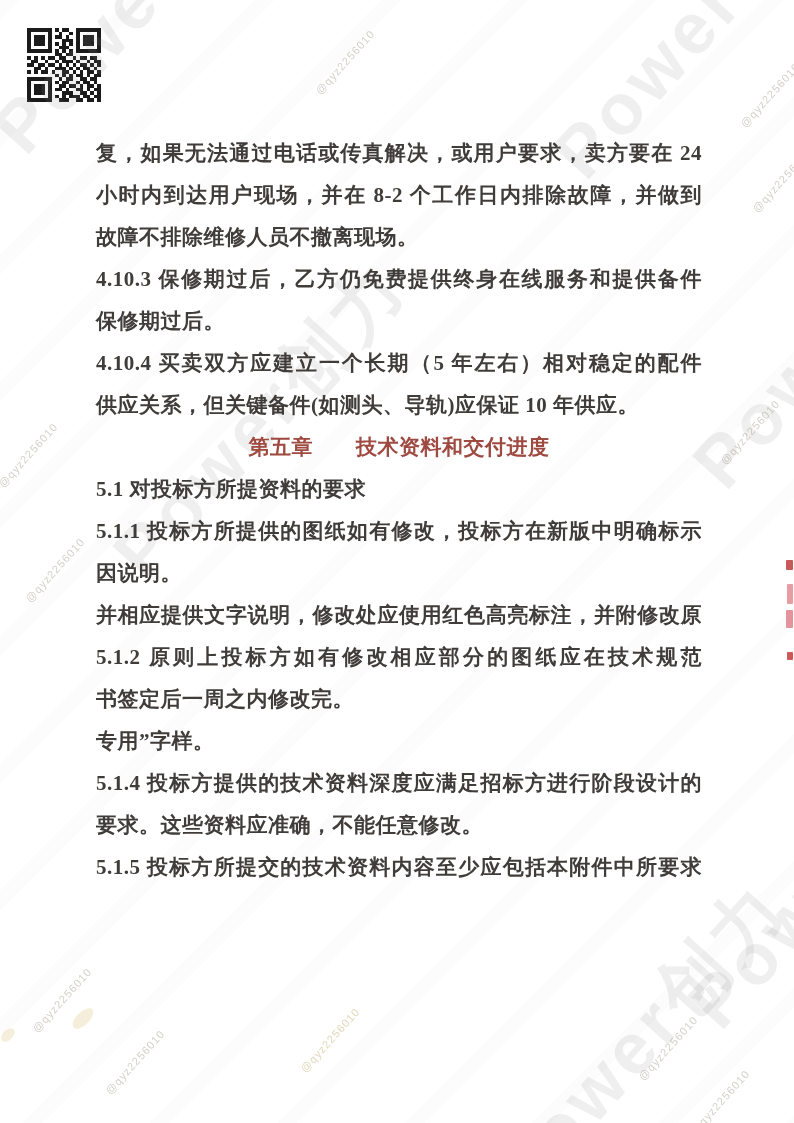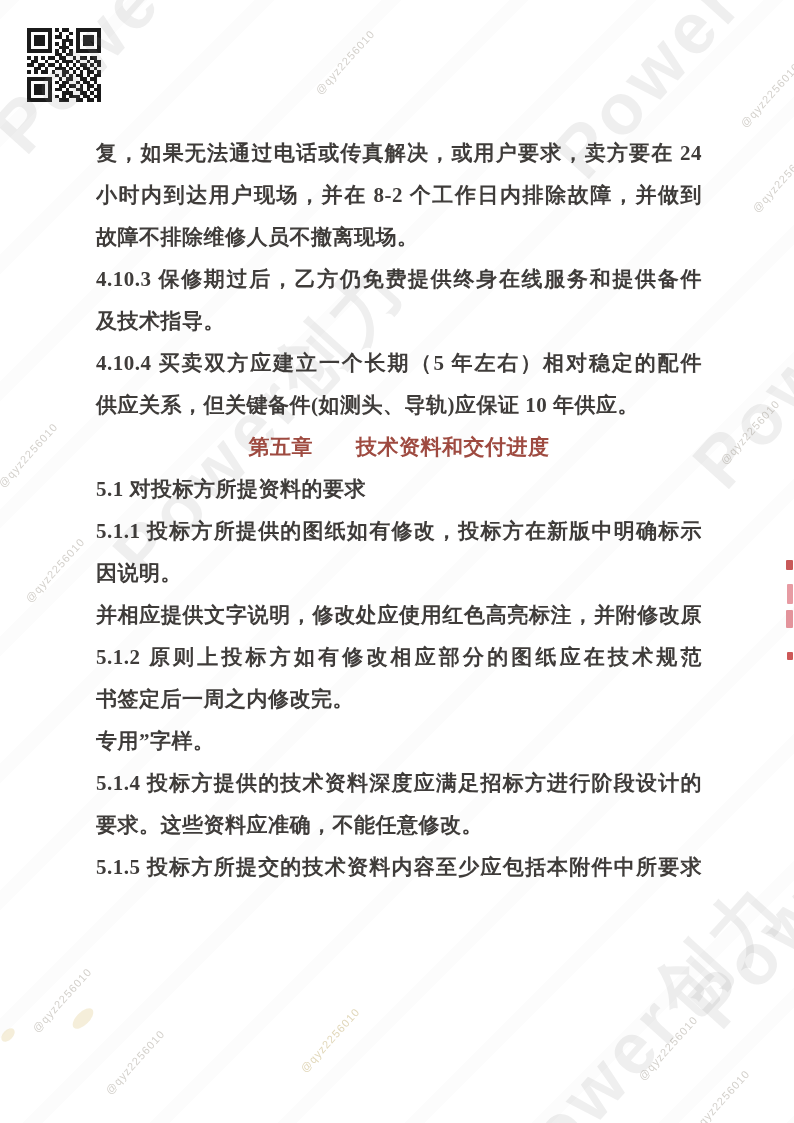--- a/index.html
+++ b/index.html
@@ -528,21 +528,21 @@
     <div class="wm wm-small ws9">@qyz2256010</div>
     <div class="wm wm-small ws10">@qyz2256010</div>
     <div class="wm wm-small ws11">@qyz2256010</div>
   </div>
 
   <div class="content" id="content">
       <div class="line justify">复，如果无法通过电话或传真解决，或用户要求，卖方要在 24</div>
       <div class="line justify">小时内到达用户现场，并在 8-2 个工作日内排除故障，并做到</div>
       <div class="line left">故障不排除维修人员不撤离现场。</div>
       <div class="line justify">4.10.3 保修期过后，乙方仍免费提供终身在线服务和提供备件</div>
-      <div class="line left">及技术指导。</div>
+      <div class="line left">保修期过后。</div>
       <div class="line justify">4.10.4 买卖双方应建立一个长期（5 年左右）相对稳定的配件</div>
       <div class="line left">供应关系，但关键备件(如测头、导轨)应保证 10 年供应。</div>
       <div class="line heading">第五章　　技术资料和交付进度</div>
       <div class="line left">5.1 对投标方所提资料的要求</div>
       <div class="line justify">5.1.1 投标方所提供的图纸如有修改，投标方在新版中明确标示</div>
       <div class="line left">因说明。</div>
       <div class="line justify">并相应提供文字说明，修改处应使用红色高亮标注，并附修改原</div>
       <div class="line justify">5.1.2 原则上投标方如有修改相应部分的图纸应在技术规范</div>
       <div class="line left">书签定后一周之内修改完。</div>
       <div class="line left">专用”字样。</div>

